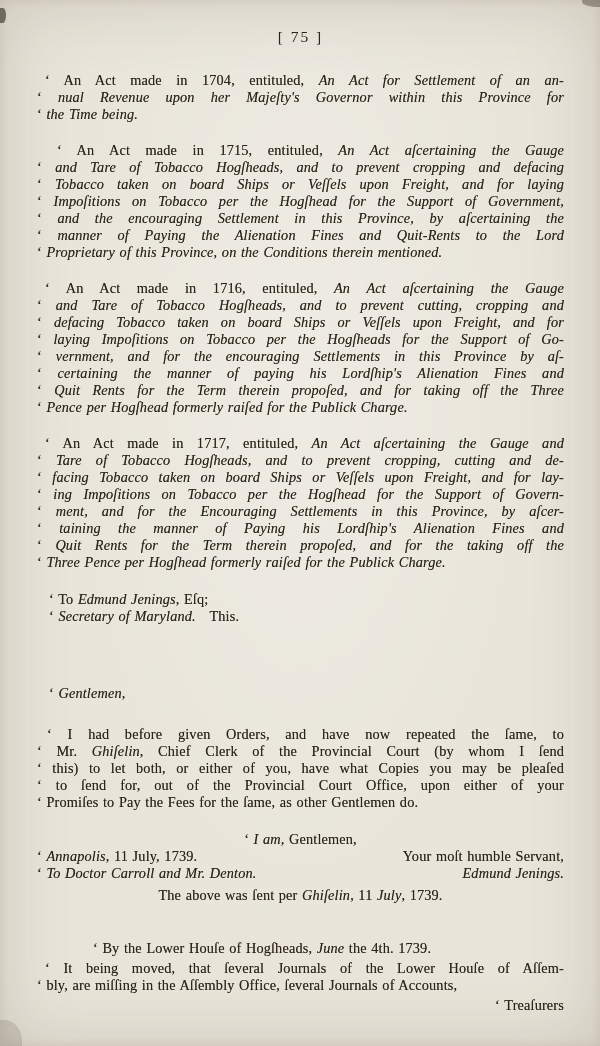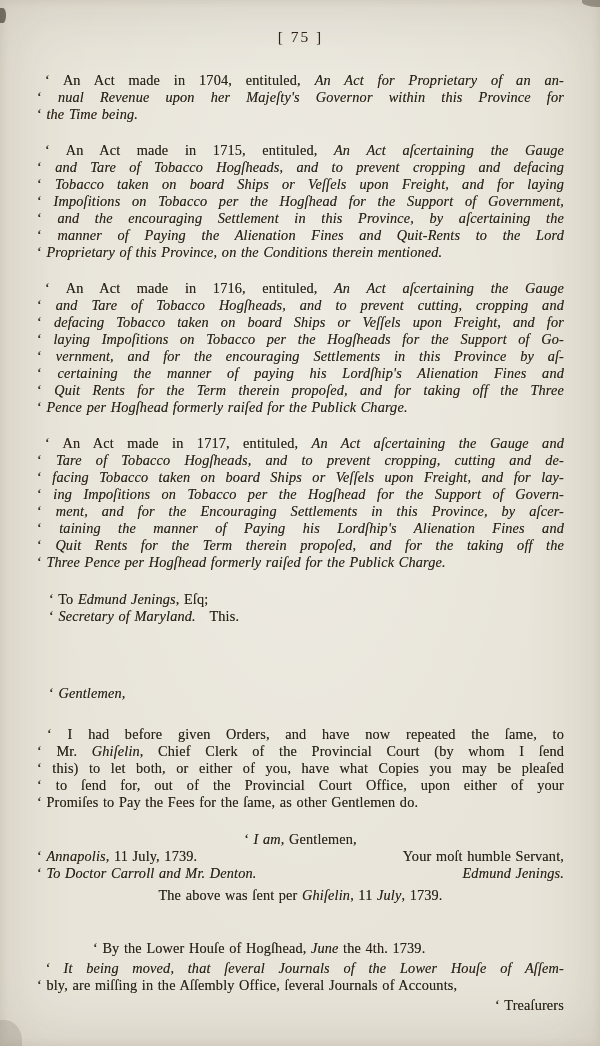--- a/index.html
+++ b/index.html
@@ -73,26 +73,26 @@
 </head>
 <body>
 
 <div class="page">
   <div class="artifact tl"></div>
   <div class="artifact tr"></div>
   <div class="artifact bl"></div>
   <div class="pagenum">[ 75 ]</div>
   <main class="body">
       <div class="block kind-act bi-0">
-        <div class="line just" style="padding-left: 8px;"><span>‘ An Act made in 1704, entituled, </span><span class="it">An Act for Proprietary of an an-</span></div>
+        <div class="line just" style="padding-left: 8px;"><span>‘ An Act made in 1704, entituled, </span><span class="it">An Act for Settlement of an an-</span></div>
         <div class="line just"><span>‘ </span><span class="it">nual Revenue upon her Majeſty's Governor within this Province for</span></div>
         <div class="line"><span>‘ </span><span class="it">the Time being.</span></div>
       </div>
       <div class="block kind-act bi-1">
-        <div class="line just" style="padding-left: 8px;"><span>‘ An Act made in 1715, entituled, </span><span class="it">An Act aſcertaining the Gauge</span></div>
+        <div class="line just" style="padding-left: 8px; margin-left: 12px;"><span>‘ An Act made in 1715, entituled, </span><span class="it">An Act aſcertaining the Gauge</span></div>
         <div class="line just"><span>‘ </span><span class="it">and Tare of Tobacco Hogſheads, and to prevent cropping and defacing</span></div>
         <div class="line just"><span>‘ </span><span class="it">Tobacco taken on board Ships or Veſſels upon Freight, and for laying</span></div>
         <div class="line just"><span>‘ </span><span class="it">Impoſitions on Tobacco per the Hogſhead for the Support of Government,</span></div>
         <div class="line just"><span>‘ </span><span class="it">and the encouraging Settlement in this Province, by aſcertaining the</span></div>
         <div class="line just"><span>‘ </span><span class="it">manner of Paying the Alienation Fines and Quit-Rents to the Lord</span></div>
         <div class="line"><span>‘ </span><span class="it">Proprietary of this Province, on the Conditions therein mentioned.</span></div>
       </div>
       <div class="block kind-act bi-2">
         <div class="line just" style="padding-left: 8px;"><span>‘ An Act made in 1716, entituled, </span><span class="it">An Act aſcertaining the Gauge</span></div>
         <div class="line just"><span>‘ </span><span class="it">and Tare of Tobacco Hogſheads, and to prevent cutting, cropping and</span></div>
@@ -135,23 +135,23 @@
         </div>
         <div class="line split">
           <span><span>‘ </span><span class="it">To Doctor Carroll and Mr. Denton.</span></span>
           <span><span class="it">Edmund Jenings.</span></span>
         </div>
       </div>
       <div class="block kind-sent bi-8">
         <div class="line al-center"><span>The above was ſent per </span><span class="it">Ghiſelin</span><span>, 11 </span><span class="it">July</span><span>, 1739.</span></div>
       </div>
       <div class="block kind-assembly-heading bi-9">
-        <div class="line" style="padding-left: 56px;"><span>‘ By the Lower Houſe of Hogſhead, </span><span class="it">June</span><span> the 4th. 1739.</span></div>
+        <div class="line" style="padding-left: 56px;"><span>‘ By the Lower Houſe of Hogſheads, </span><span class="it">June</span><span> the 4th. 1739.</span></div>
       </div>
       <div class="block kind-assembly bi-10">
-        <div class="line just" style="padding-left: 8px; font-style: italic;"><span>‘ It being moved, that ſeveral Journals of the Lower Houſe of Aſſem-</span></div>
+        <div class="line just" style="padding-left: 8px;"><span>‘ It being moved, that ſeveral Journals of the Lower Houſe of Aſſem-</span></div>
         <div class="line"><span>‘ bly, are miſſing in the Aſſembly Office, ſeveral Journals of Accounts,</span></div>
       </div>
       <div class="block kind-catchword bi-11">
         <div class="line al-right"><span>‘ Treaſurers</span></div>
       </div>
     </main>
 </div>
 
 </body></html>

